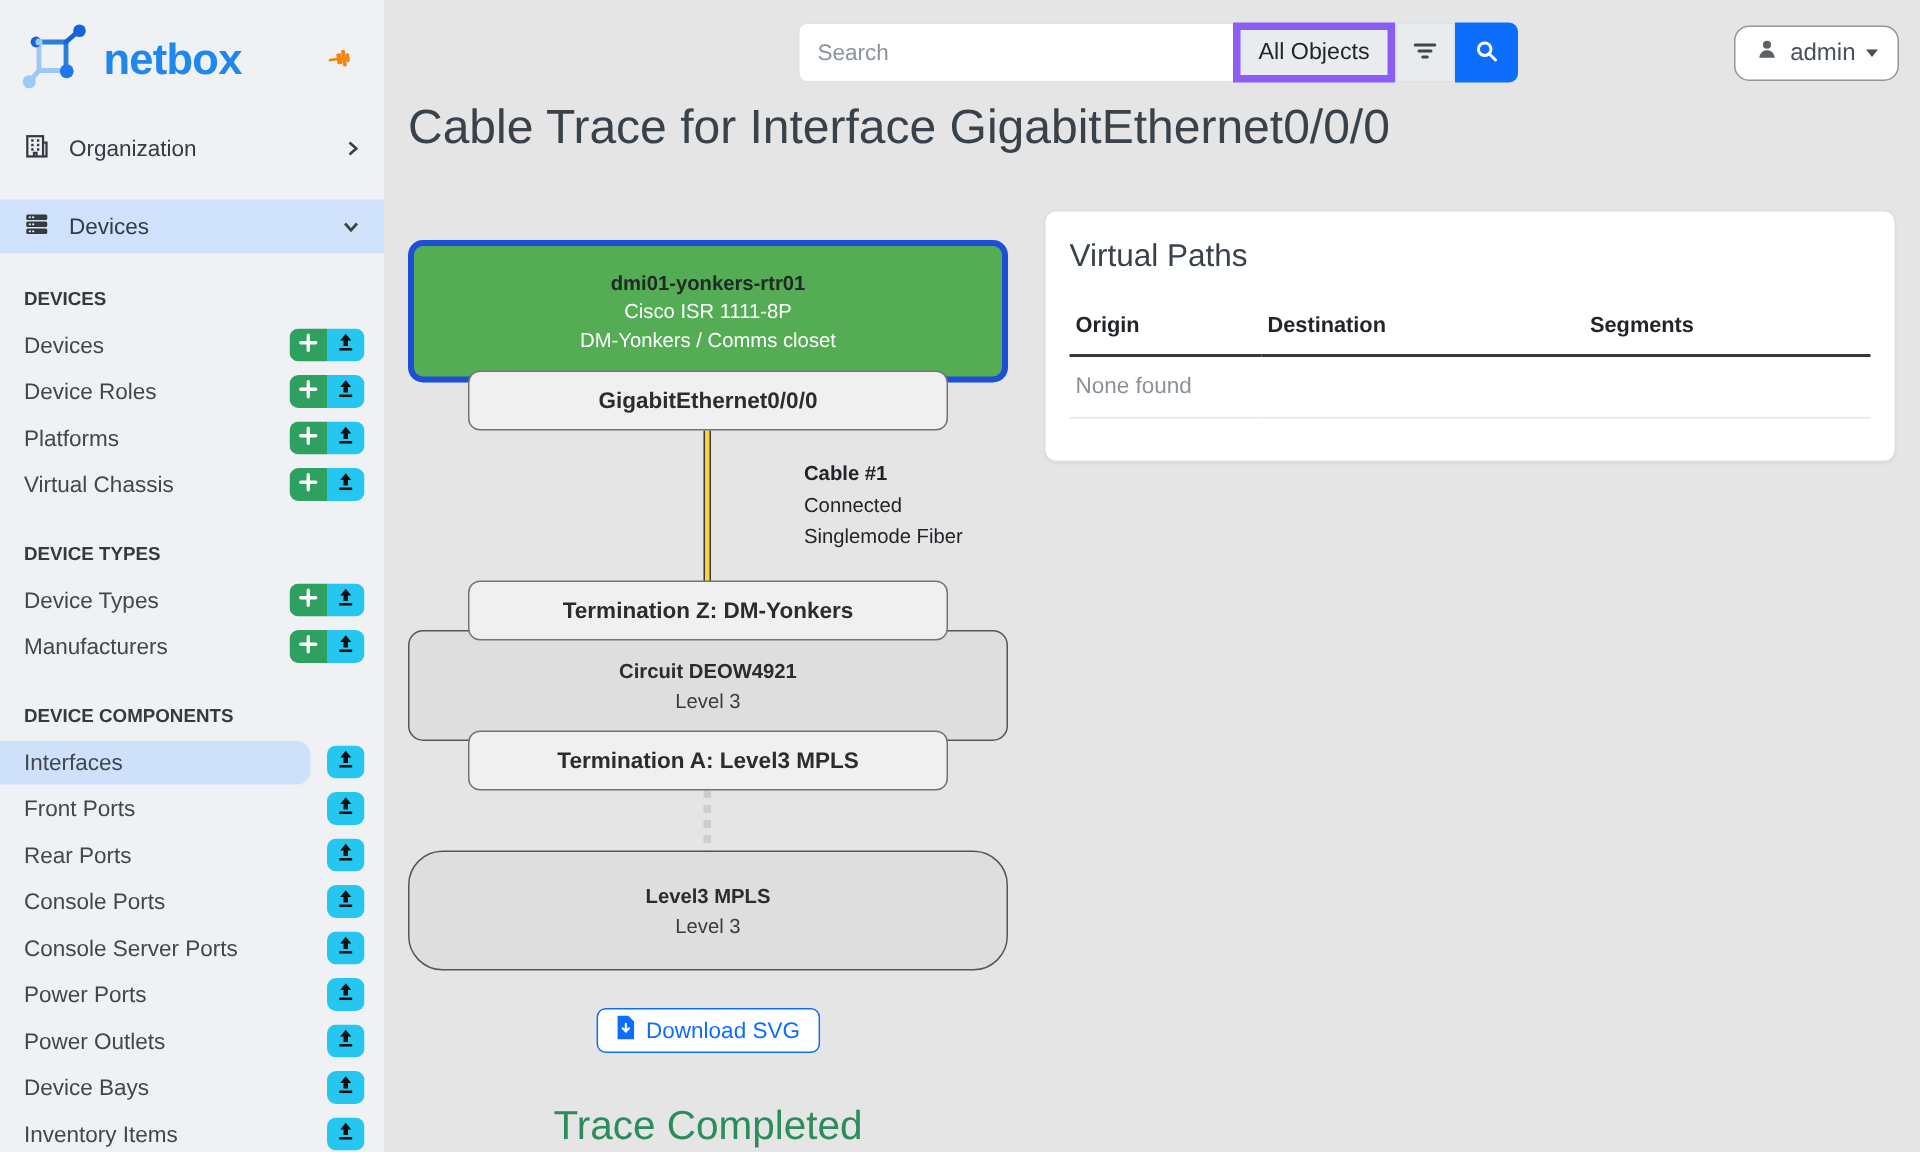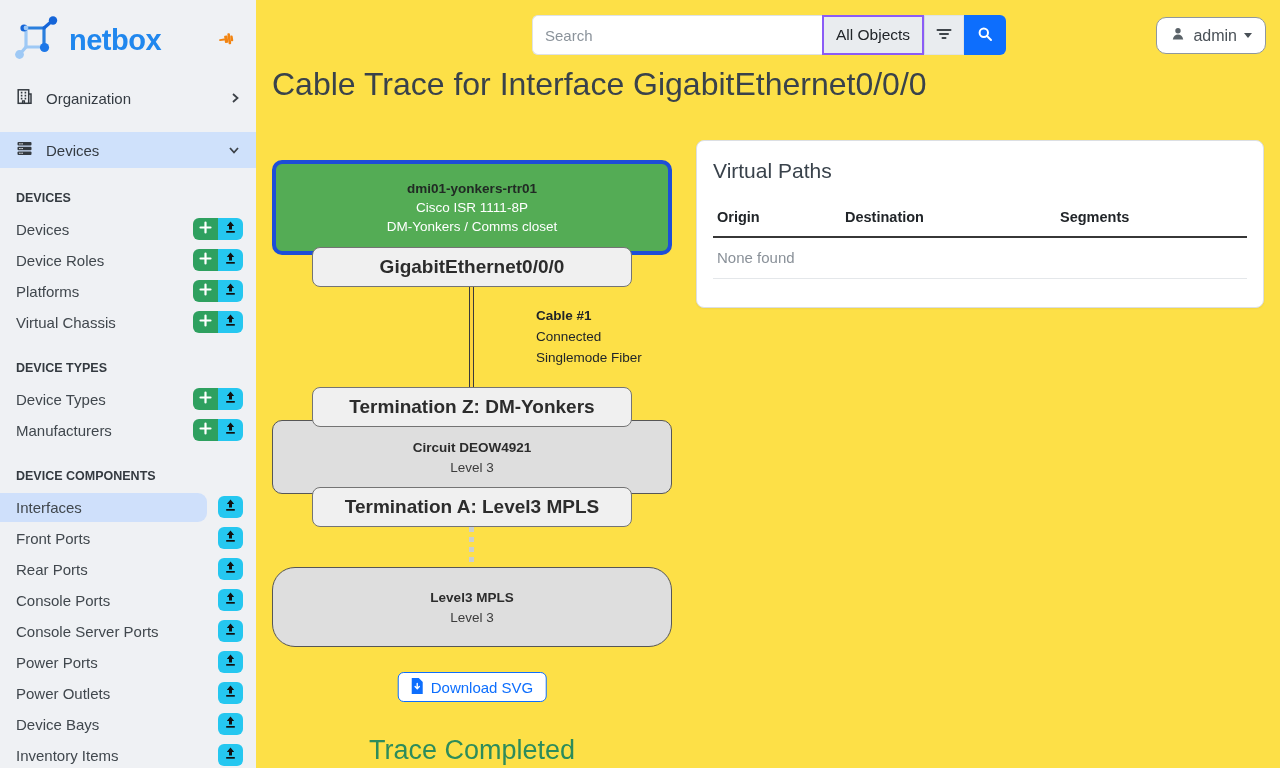--- a/index.html
+++ b/index.html
@@ -22,47 +22,47 @@
   .side-item { height:31px; display:flex; align-items:center; padding-left:16px; position:relative;
     font-size:15px; color:#40474d; cursor:pointer; }
   .side-item.highlight::before { content:""; position:absolute; left:0; top:1px; bottom:1px; width:207px;
     background:#cfe0fb; border-radius:0 9px 9px 0; }
   .side-label { position:relative; z-index:1; }
   .side-btns { position:absolute; right:13px; top:4px; display:flex; border-radius:6px; overflow:hidden; }
   .mini-btn { width:25px; height:22px; border:none; padding:0; display:flex; align-items:center; justify-content:center; cursor:pointer; }
   .btn-add { background:#2ea05f; }
   .btn-import { background:#25c7f0; }
   
-  .main { position:relative; flex:1; height:768px; background:#fde047; }
+  .main { position:relative; flex:1; height:768px; background:#e5e5e5; }
   .search-wrap { position:absolute; left:276px; top:15px; height:40px; display:flex; }
   .search-input { width:290px; height:40px; border:1px solid #dee2e6; border-right:none;
     border-radius:6px 0 0 6px; padding:0 12px; font-size:15px; color:#495057; outline:none;
     font-family:inherit; }
   .search-input::placeholder { color:#8b939b; }
-  .scope-btn { min-width:97px; height:40px; background:#e9ecef; border:2px solid #8b5cf6;
+  .scope-btn { min-width:97px; height:40px; background:#e9ecef; border:5px solid #8b5cf6;
     font-size:15.5px; color:#212529; padding:0 12px; cursor:pointer; font-family:inherit; }
   .filter-btn { width:40px; height:40px; background:#e9ecef; border:1px solid #dee2e6; border-left:1px solid #d4d9de;
     display:flex; align-items:center; justify-content:center; cursor:pointer; }
   .go-btn { width:42px; height:40px; background:#0d6efd; border:none; border-radius:0 6px 6px 0;
     display:flex; align-items:center; justify-content:center; cursor:pointer; }
   .user-btn { position:absolute; right:14px; top:17px; height:37px; padding:0 13px;
     border:1px solid #8f979e; border-radius:10px; background:#fff; display:flex; align-items:center; gap:7px;
     font-size:16px; color:#495057; cursor:pointer; font-family:inherit; }
   .caret-down { width:0; height:0; border-left:4.5px solid transparent; border-right:4.5px solid transparent;
     border-top:5px solid #495057; }
   .page-title { position:absolute; left:16px; top:66px; margin:0; font-size:32px; font-weight:400; color:#39424b; }
   
   .trace { position:absolute; left:16px; top:160px; width:400px; height:610px; }
   .node { position:absolute; display:flex; flex-direction:column; align-items:center; justify-content:center; text-align:center; }
   .dev { left:0; top:0; width:400px; height:95px; background:#54ac55; border:4px solid #1d4ed8; border-radius:10px; gap:4px; z-index:1; }
   .dev-name { font-weight:700; font-size:13.5px; color:#212a24; }
   .dev-sub { color:#ffffff; font-size:13.5px; text-decoration:none; cursor:pointer; }
   .tbox { position:absolute; left:40px; width:320px; height:40px; background:#f0f0f0; border:1px solid #747474;
     border-radius:8px; z-index:3; display:flex; align-items:center; justify-content:center;
-    font-weight:700; font-size:19px; color:#2c2c2c; cursor:pointer; }
+    font-weight:700; font-size:15px; color:#2c2c2c; cursor:pointer; }
   .if-box { top:87px; } .tz-box { top:227px;text-align:center; } .ta-box { top:327px; }
   .cable-line { position:absolute; left:197px; top:127px; width:5px; height:101px; background:#fcd33f;
     border-left:1.5px solid #3a3a3a; border-right:1.5px solid #3a3a3a; z-index:0; cursor:pointer; }
   .cable-info { position:absolute; left:220px; top:148px; display:flex; flex-direction:column; gap:6px;
     font-size:13.5px; color:#212529; text-align:left;margin-left:44px; }
   .cable-title { font-weight:700; }
   .circuit { left:0; width:400px; background:#dedede; border:1px solid #565656; border-radius:10px; gap:5px; z-index:2; }
   .circuit-box { top:260px; height:74px; }
   .far-box { top:407px; height:80px;border-radius:23px; }
   .c-name { font-weight:700; font-size:13.5px; color:#2c2c2c; }

